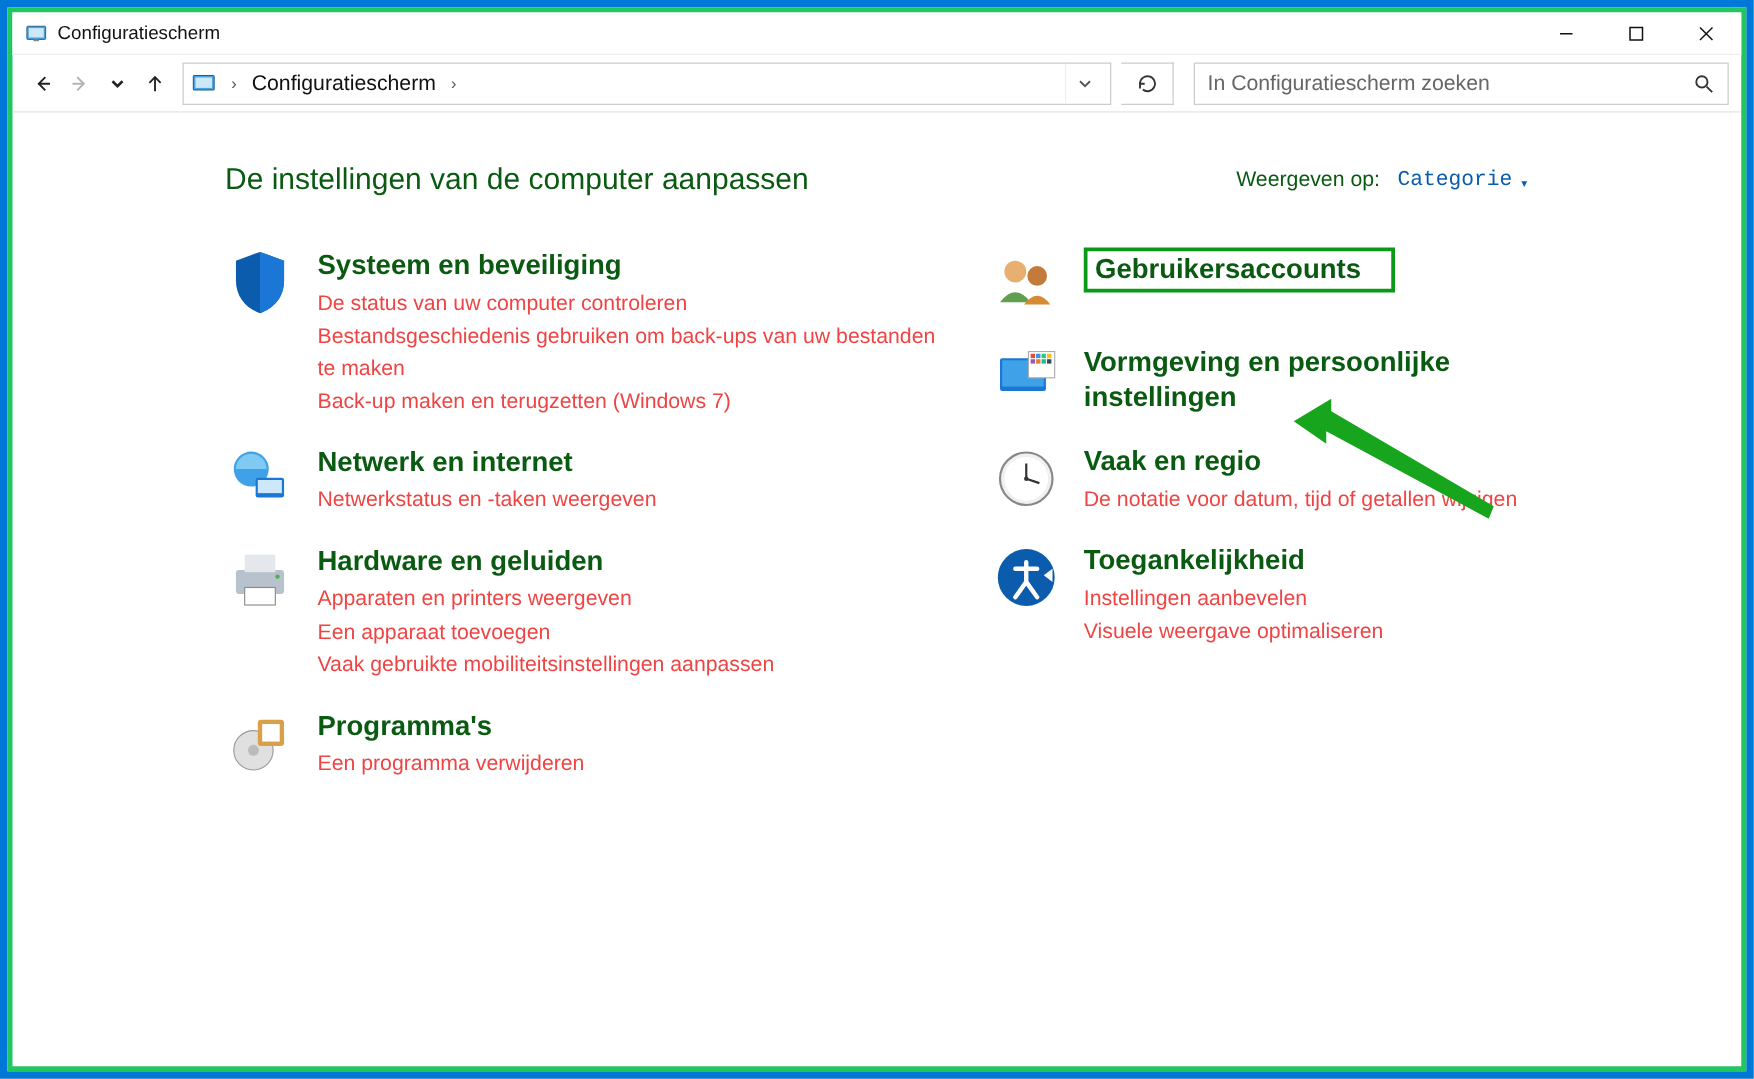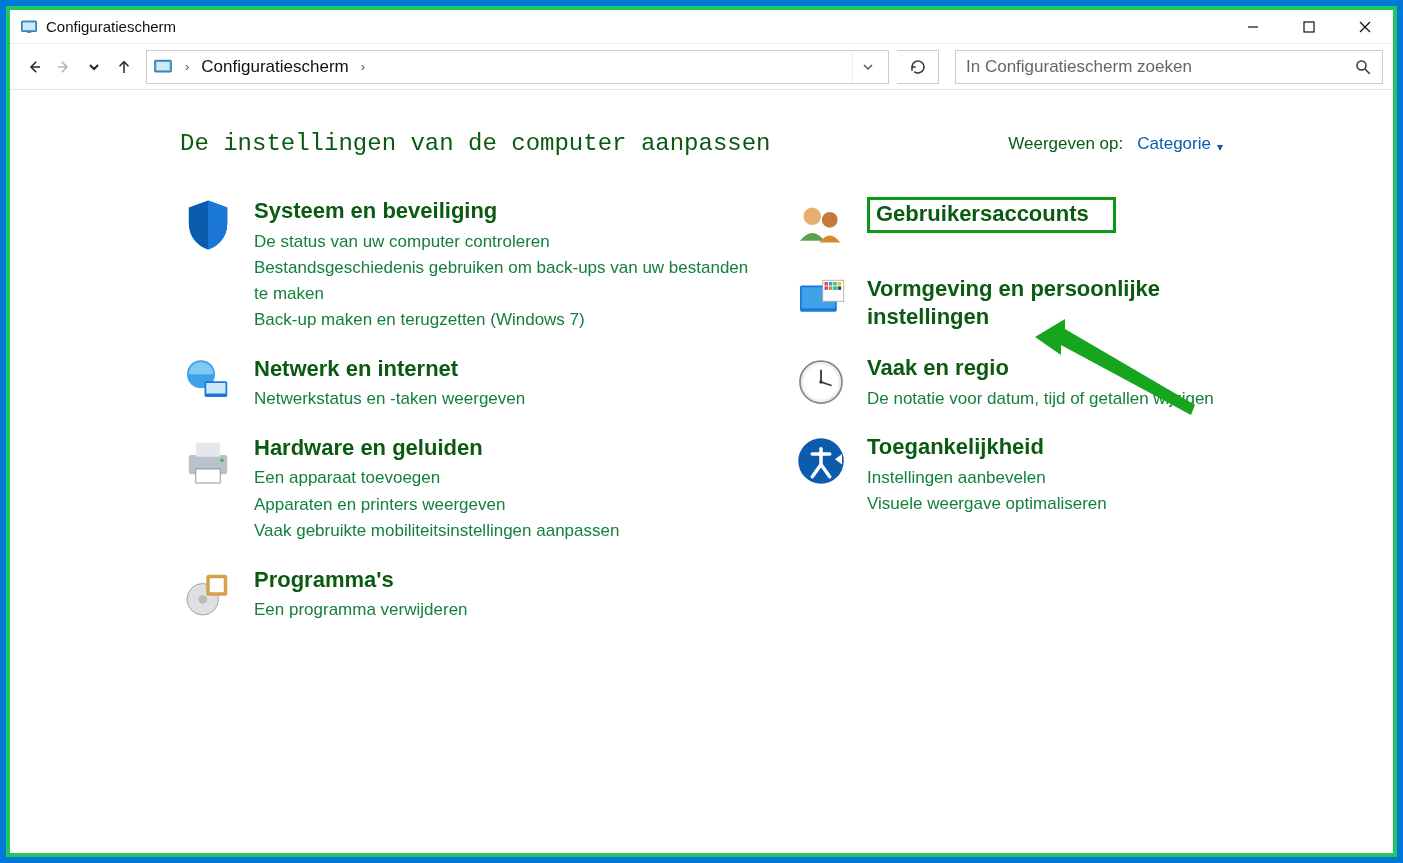--- a/index.html
+++ b/index.html
@@ -106,31 +106,30 @@
   }
   .heading-row {
     display:flex;
     align-items:center;
     margin-bottom: 40px;
   }
   .heading {
     font-size: 24px;
     color: #0a5a12;
     font-weight: 400;
-    font-family: Liberation Mono, monospace;
   }
   .view-by {
     margin-left:auto;
     display:flex;
     align-items:center;
     gap:14px;
     font-size:17px;
   }
   .view-by .lbl { color:#0a5a12;margin-left:36px; }
-  .view-by .val { color:#0b5cad; cursor:default; display:flex;align-items:flex-end;gap:6px;}
+  .view-by .val { color:#0b5cad; cursor:default; display:flex;align-items:flex-end;gap:6px;font-family:Liberation Mono, monospace;}
   .view-by .caret{font-size:12px;color:#0b5cad;}
   .columns {
     display:flex;
     gap: 40px;
   }
   .col { flex:1; display:flex; flex-direction:column; gap:22px; }
   .cat {
     display:flex;
     gap: 18px;
   }
@@ -149,21 +148,21 @@
     cursor:default;
     display:inline-block;
   }
   .cat-title.highlight {
     border: 3px solid #0a9a18;
     padding: 0px 24px 2px 6px;
   }
   .sublinks { display:flex; flex-direction:column; gap:1px; margin-top:2px;}
   .sublink {
     font-size: 17px;
-    color:#15803d;
+    color:#ef4444;
     line-height:1.5;
     cursor:default;
     display:flex;
     align-items:flex-start;
     gap:6px;
   }
   .shield-ico { width:16px;height:16px;flex-shrink:0;margin-top:4px; }
   
   .arrow-annot {
     position:absolute;
@@ -318,22 +317,22 @@
             <svg viewBox="0 0 64 64">
                 <rect x="10" y="24" width="44" height="22" rx="3" fill="#b8c2cc"></rect>
                 <rect x="18" y="10" width="28" height="16" fill="#e4e8ec"></rect>
                 <rect x="18" y="40" width="28" height="16" fill="#fff" stroke="#888"></rect>
                 <circle cx="48" cy="30" r="2" fill="#4caf50"></circle>
               </svg>
           </div>
           <div class="body">
             <div class="cat-title">Hardware en geluiden</div>
             <div class="sublinks">
+              <span class="sublink">Apparaten en printers weergeven</span>
               <span class="sublink">Een apparaat toevoegen</span>
-              <span class="sublink">Apparaten en printers weergeven</span>
               <span class="sublink">Vaak gebruikte mobiliteitsinstellingen aanpassen</span>
             </div>
           </div>
         </div>
 
         <div class="cat">
           <div class="icon">
             <svg viewBox="0 0 64 64">
                 <circle cx="26" cy="38" r="18" fill="#e0e0e0" stroke="#999"></circle>
                 <circle cx="26" cy="38" r="5" fill="#bbb"></circle>

